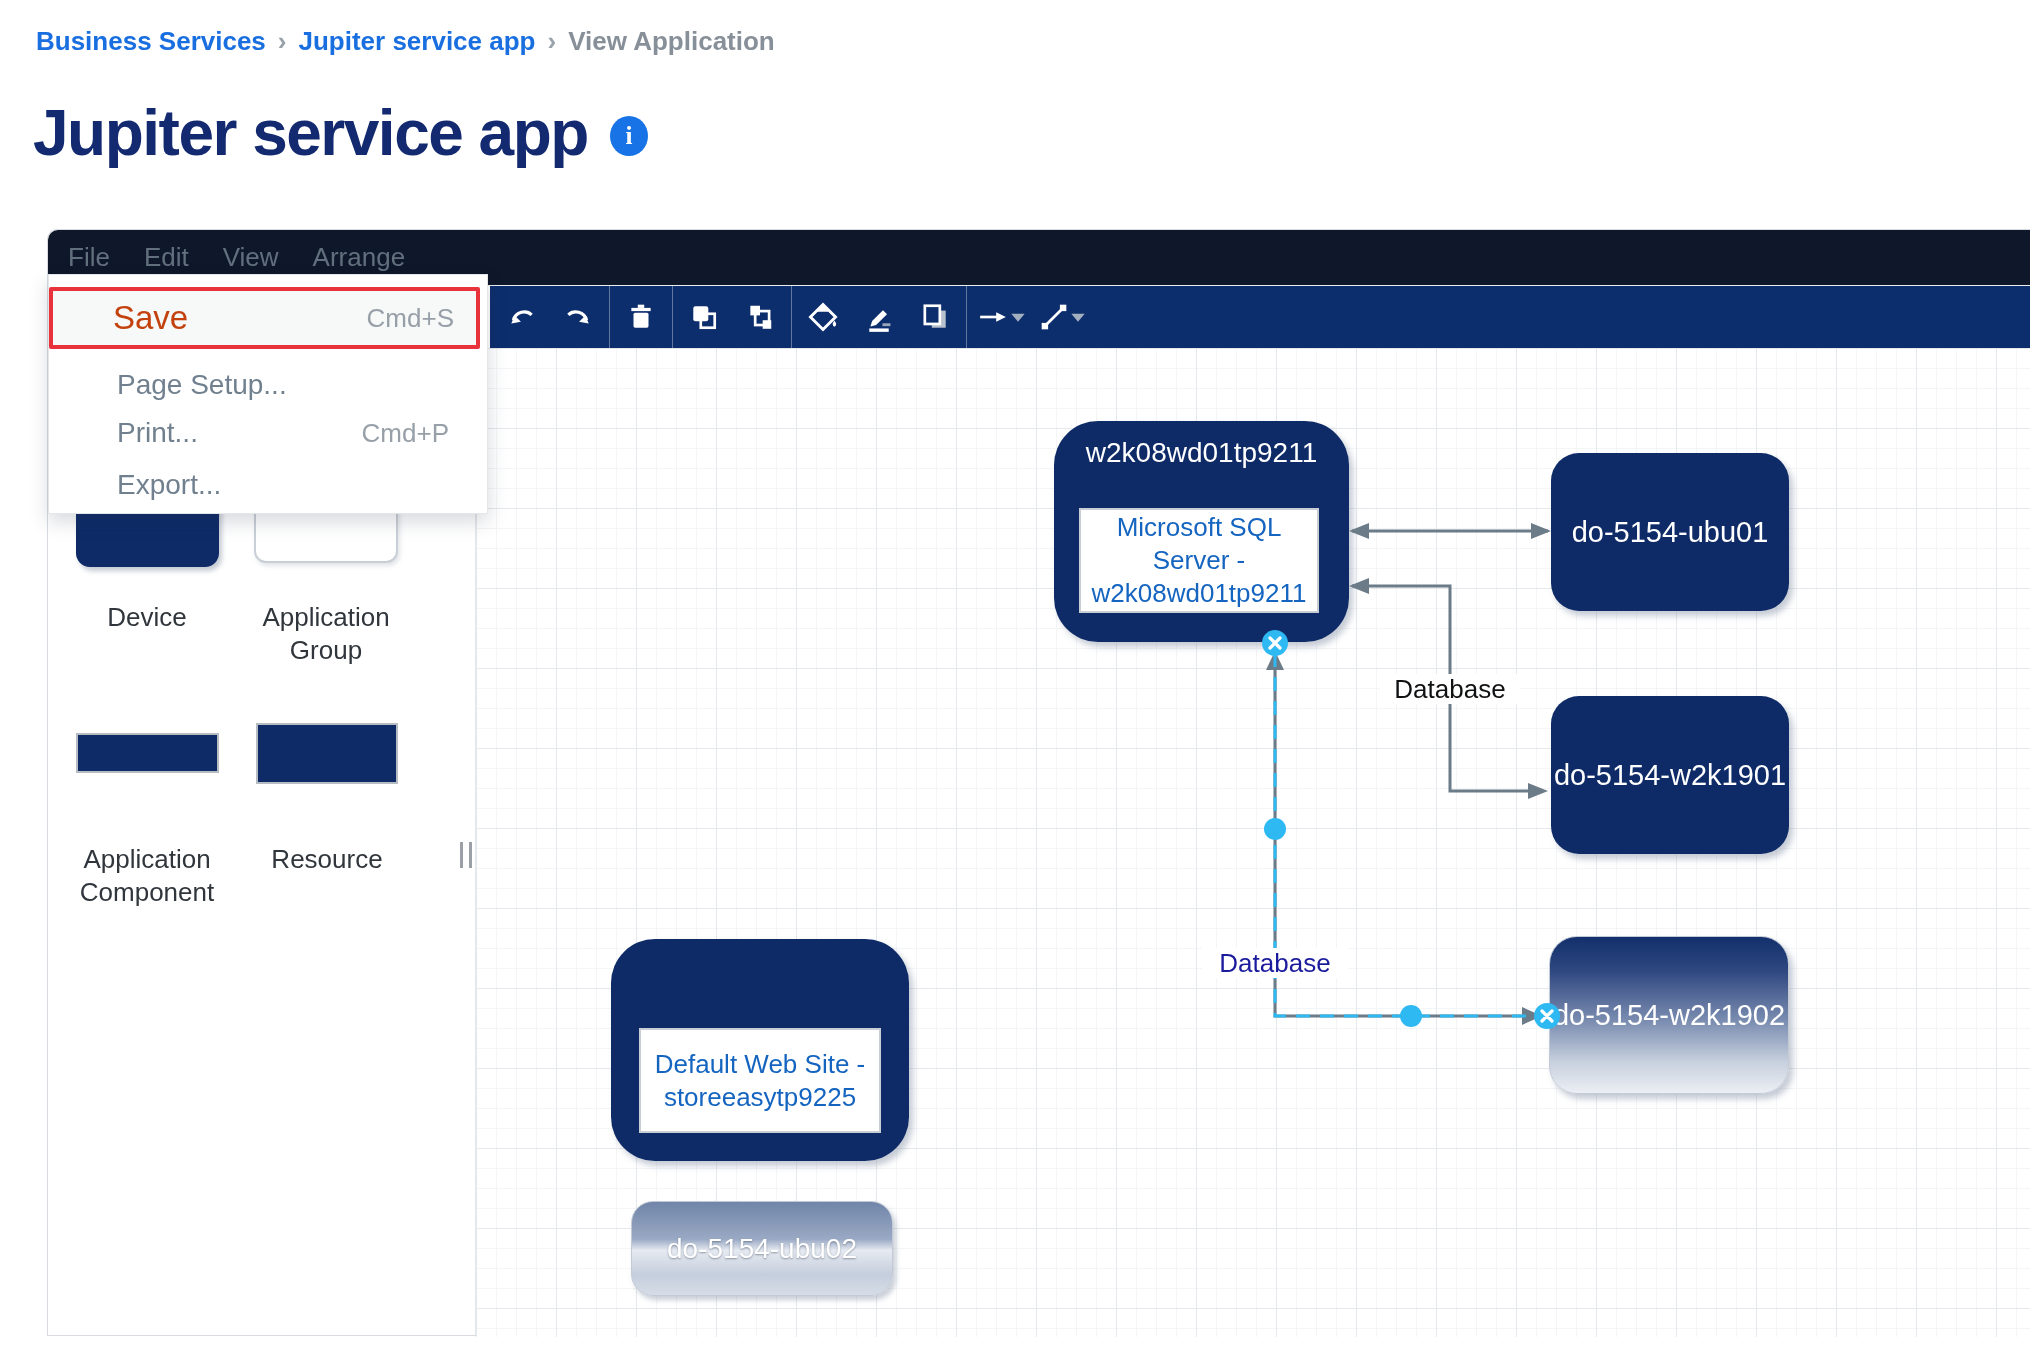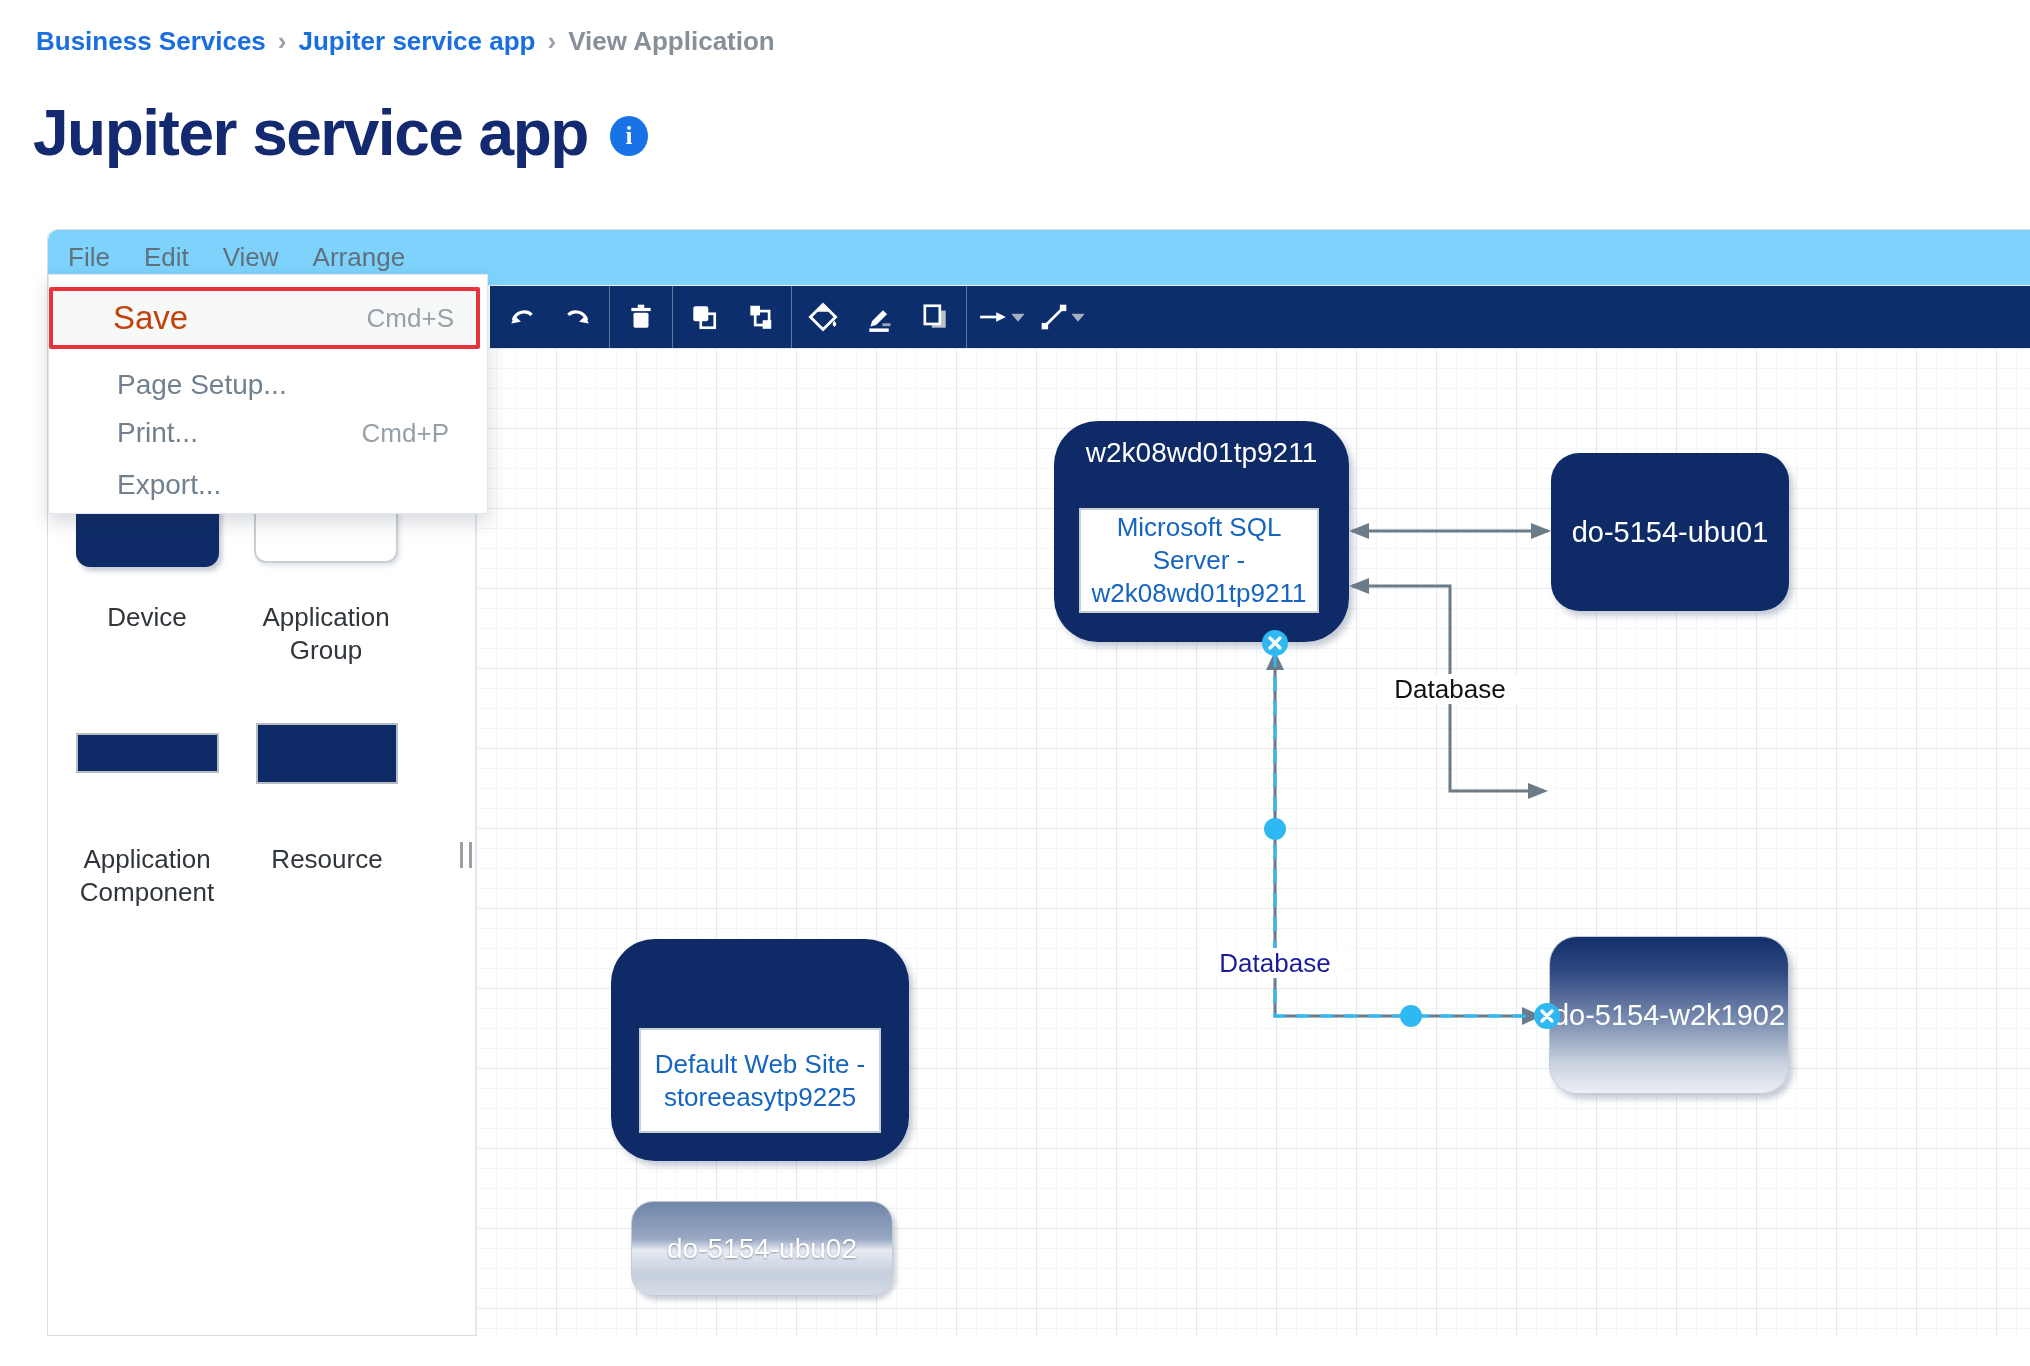--- a/index.html
+++ b/index.html
@@ -11,21 +11,21 @@
   .breadcrumb { position:absolute; left:36px; top:26px; font-size:26px; font-weight:700; display:flex; gap:12px; align-items:flex-start; }
   .breadcrumb .link { color:#1a6fe0; cursor:pointer; }
   .breadcrumb .sep { color:#9aa2ab; }
   .breadcrumb .current { color:#878f98; }
   .page-title-row { position:absolute; left:33px; top:96px; display:flex; align-items:center; gap:22px; }
   .page-title { font-size:64px; font-weight:700; letter-spacing:-1.5px; color:#132a70; }
   .info-badge { width:38px; height:40px; border-radius:50%; background:#1773e6; color:#fff; display:flex; align-items:center; justify-content:center; font-size:25px; font-weight:700; font-family:"Liberation Serif", serif; margin-top:6px; }
 
   
   .window { position:absolute; left:47px; top:229px; width:1983px; height:1107px; background:#fff; border:1px solid #d8dce1; border-right:none; border-top-left-radius:10px; }
-  .menubar { position:absolute; left:0; top:0; width:100%; height:56px; display:flex; align-items:center; gap:34px; padding-left:20px; font-size:26px; color:#62707e; background:#7dd3fc; border-top-left-radius:10px; border-bottom:1px solid #eceef1; }
+  .menubar { position:absolute; left:0; top:0; width:100%; height:56px; display:flex; align-items:center; gap:34px; padding-left:20px; font-size:26px; color:#62707e; background:#0f172a; border-top-left-radius:10px; border-bottom:1px solid #eceef1; }
   .menubar .mitem { cursor:pointer; }
 
   
   .toolbar { position:absolute; left:442px; top:56px; right:0; height:62px; background:#0d2e6d; display:flex; align-items:center; padding-left:4px; }
   .tbtn { width:56px; height:62px; display:flex; align-items:center; justify-content:center; cursor:pointer; }
   .tsep { width:1px; height:62px; background:rgba(255,255,255,.35); margin:0 3px; }
   .tdd { display:flex; align-items:center; cursor:pointer; padding:0 6px; }
 
   
   .sidebar { position:absolute; left:0; top:56px; width:428px; bottom:0; background:#fff; border-right:1px solid #e3e6ea; z-index:3; }
@@ -188,20 +188,23 @@
 
       <div class="node big-round navy" style="left:578px; top:73px; width:295px; height:221px;">
         <div class="node-title">w2k08wd01tp9211</div>
         <div class="inner-box" style="left:25px; top:87px; width:240px; height:105px;">Microsoft SQL Server - w2k08wd01tp9211</div>
       </div>
 
       <div class="node small-round navy" style="left:1075px; top:105px; width:238px; height:158px;">
         <div class="center-label">do-5154-ubu01</div>
       </div>
 
+      <div class="node small-round navy" style="left:1075px; top:348px; width:238px; height:158px;">
+        <div class="center-label">do-5154-w2k1901</div>
+      </div>
 
       <div class="node small-round grad-bottom-light" style="left:1073px; top:588px; width:240px; height:158px;">
         <div class="center-label">do-5154-w2k1902</div>
       </div>
 
       <div class="node big-round navy" style="left:135px; top:591px; width:298px; height:222px;">
         <div class="inner-box" style="left:28px; top:89px; width:242px; height:105px;">Default Web Site - storeeasytp9225</div>
       </div>
 
       <div class="node grad-silver" style="left:155px; top:853px; width:262px; height:95px; border-radius:22px; box-shadow:3px 4px 5px rgba(150,160,178,.5);">

